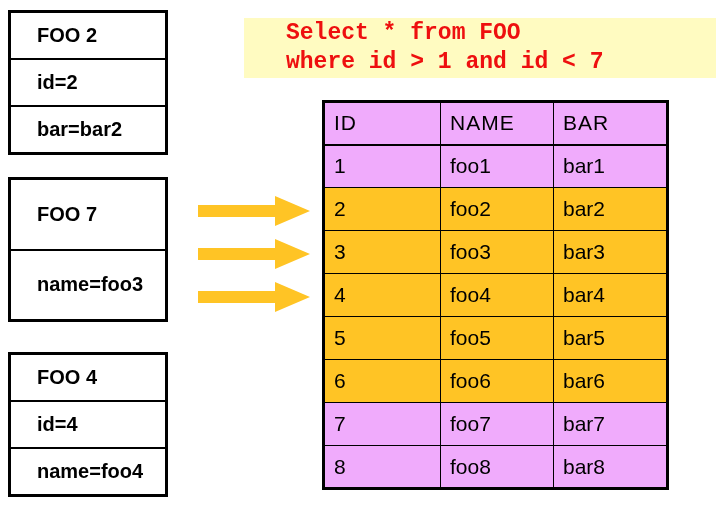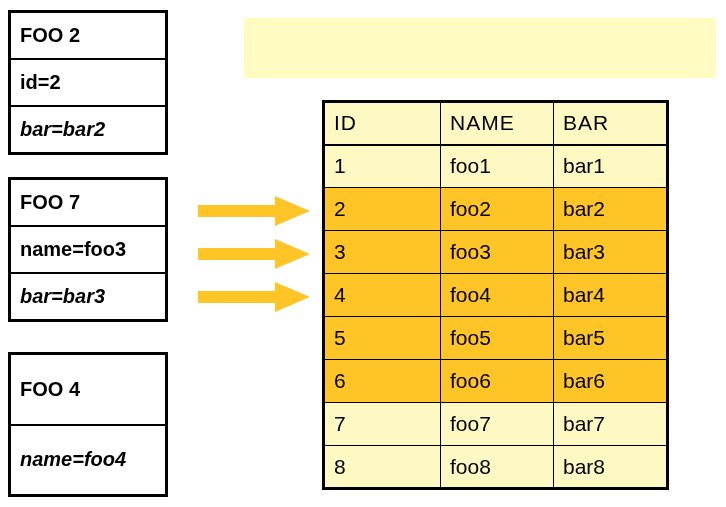--- a/index.html
+++ b/index.html
@@ -28,28 +28,28 @@
     height: 145px;
     border: 3px solid var(--border);
     background: #ffffff;
     display: flex;
     flex-direction: column;
   }
   .record-box .cell {
     flex: 1;
     display: flex;
     align-items: center;
-    padding-left: 9px;
+    padding-left: 26px;
     font-weight: bold;
     font-size: 20px;
     color: #000000;
     border-bottom: 2px solid var(--border);
     white-space: nowrap;
   }
-  .record-box .cell:last-child { border-bottom: none; font-style: italic; }
+  .record-box .cell:last-child { border-bottom: none; }
 
   
   .query-banner {
     position: absolute;
     left: 244px;
     top: 18px;
     width: 472px;
     height: 60px;
     background: var(--banner-bg);
     font-family: "Liberation Mono", monospace;
@@ -73,21 +73,21 @@
 
   
   .result-table {
     position: absolute;
     left: 322px;
     top: 100px;
     width: 344px;
     border-collapse: collapse;
     table-layout: fixed;
     border: 3px solid var(--border);
-    background: #fef9c3;
+    background: #f0abfc;
   }
   .result-table col.c-id   { width: 117px; }
   .result-table col.c-name { width: 113px; }
   .result-table col.c-bar  { width: 114px; }
   .result-table th, .result-table td {
     height: 43px;
     border: 1px solid var(--border);
     padding: 0 0 0 9px;
     font-size: 21px;
     font-weight: normal;
@@ -107,29 +107,31 @@
 
   <div class="record-box" style="top:10px">
     <div class="cell">FOO 2</div>
     <div class="cell">id=2</div>
     <div class="cell">bar=bar2</div>
   </div>
 
   <div class="record-box" style="top:177px">
     <div class="cell">FOO 7</div>
     <div class="cell">name=foo3</div>
-    <div class="cell">bar=bar3</div>
   </div>
 
   <div class="record-box" style="top:352px">
     <div class="cell">FOO 4</div>
+    <div class="cell">id=4</div>
     <div class="cell">name=foo4</div>
   </div>
 
   <div class="query-banner">
+    <div>Select * from FOO</div>
+    <div>where id &gt; 1 and id &lt; 7</div>
   </div>
 
   <svg class="arrow" style="top:195px" viewBox="0 0 112 30" aria-hidden="true">
     <polygon points="0,9 77,9 77,0 112,15 77,30 77,21 0,21"></polygon>
   </svg>
   <svg class="arrow" style="top:238px" viewBox="0 0 112 30" aria-hidden="true">
     <polygon points="0,9 77,9 77,0 112,15 77,30 77,21 0,21"></polygon>
   </svg>
   <svg class="arrow" style="top:281px" viewBox="0 0 112 30" aria-hidden="true">
     <polygon points="0,9 77,9 77,0 112,15 77,30 77,21 0,21"></polygon>

